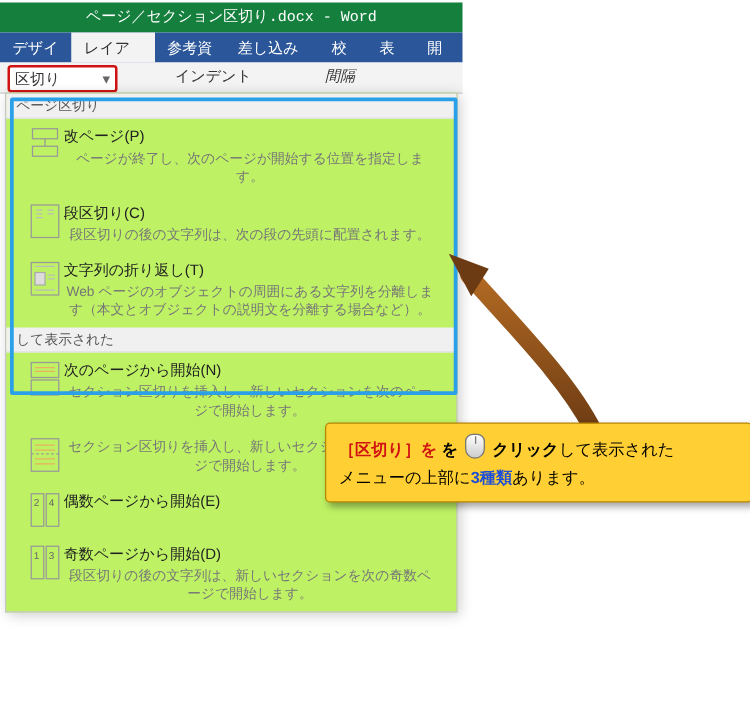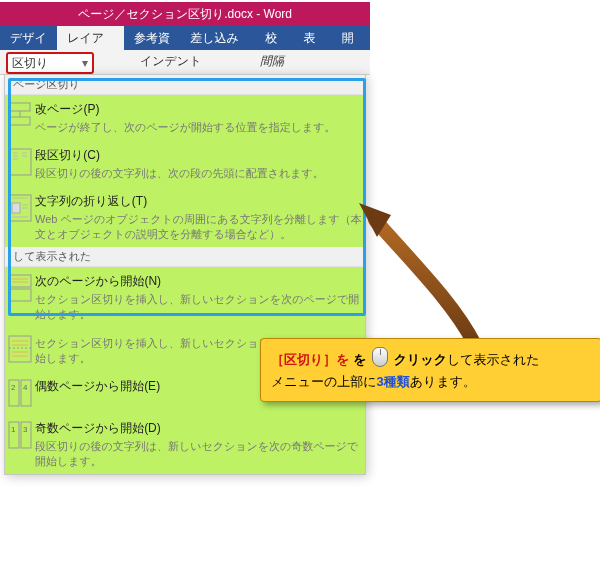--- a/index.html
+++ b/index.html
@@ -1,37 +1,37 @@
 <!DOCTYPE html>
 <html><head>
 <meta charset="utf-8">
 <style>
   html,body{margin:0;padding:0;background:#fff;font-family:"Yu Gothic UI","Meiryo",sans-serif;font-size:12px;color:#333;}
   .stage{position:relative;width:600px;height:562px;overflow:hidden;}
   
-  .titlebar{position:absolute;left:0;top:2px;width:370px;height:24px;background:#be185d;color:#fff;text-align:center;line-height:24px;font-size:12px;}
+  .titlebar{position:absolute;left:0;top:2px;width:370px;height:24px;background:#15803d;color:#fff;text-align:center;line-height:24px;font-size:12px;font-family:Liberation Mono, monospace;}
   
   .ribbon{position:absolute;left:0;top:26px;width:370px;height:24px;background:#2b579a;display:flex;}
   .tab{color:#fff;padding:0 10px;line-height:24px;font-size:12px;cursor:pointer;}
   .tab.active{background:#f3f3f3;color:#333;}
   
   .toolbar{position:absolute;left:0;top:50px;width:370px;height:24px;background:#f3f3f3;border-bottom:1px solid #d0d0d0;}
   .tb-btn{position:absolute;top:2px;height:18px;line-height:18px;font-size:12px;}
   .breaks-btn{left:6px;width:80px;border:2px solid #d01212;border-radius:3px;background:#fff;text-align:left;padding-left:4px;}
   .breaks-btn .chev{float:right;margin-right:4px;color:#666;}
   .indent-lbl{left:140px;}
   .spacing-lbl{left:260px;font-style:italic;}
   
   .menu{position:absolute;left:4px;top:74px;width:360px;background:#bef264;border:1px solid #c6c6c6;box-shadow:2px 2px 10px rgba(0,0,0,0.2);}
   .menu-header{background:#f0f0f0;color:#555;font-size:11px;padding:2px 8px;border-bottom:1px solid #e0e0e0;}
-  .menu-item{display:flex;padding:6px 0;cursor:pointer;}
+  .menu-item{display:flex;padding:6px 16px;cursor:pointer;}
   .mi-icon{width:30px;flex:none;display:flex;align-items:flex-start;justify-content:center;}
   .mi-text{flex:1;}
   .mi-title{font-size:12px;color:#222;}
-  .mi-desc{font-size:11px;color:#777;line-height:1.35;margin-top:2px;}
+  .mi-desc{font-size:11px;color:#777;line-height:1.35;margin-top:2px;text-align:center;}
   
   .hl-first3{position:absolute;left:8px;top:78px;width:352px;height:232px;border:3px solid #2aa0e8;border-radius:2px;pointer-events:none;}
   
   .callout{position:absolute;left:260px;top:338px;width:320px;background:#ffcf33;border:1px solid #b88600;border-radius:4px;box-shadow:3px 3px 6px rgba(0,0,0,0.35);padding:8px 10px;font-size:13px;line-height:1.7;color:#000;}
   .callout .red{color:#d01212;font-weight:bold;}
   .callout .blue{color:#1d4ed8;font-weight:bold;}
   .callout .bold{font-weight:bold;}
   .mouse{display:inline-block;width:14px;height:18px;border:1px solid #777;border-radius:7px 7px 9px 9px;background:linear-gradient(#fff,#ccc);vertical-align:-3px;position:relative;margin:0 2px;}
   .mouse::before{content:"";position:absolute;left:50%;top:1px;width:1px;height:6px;background:#777;}
   

